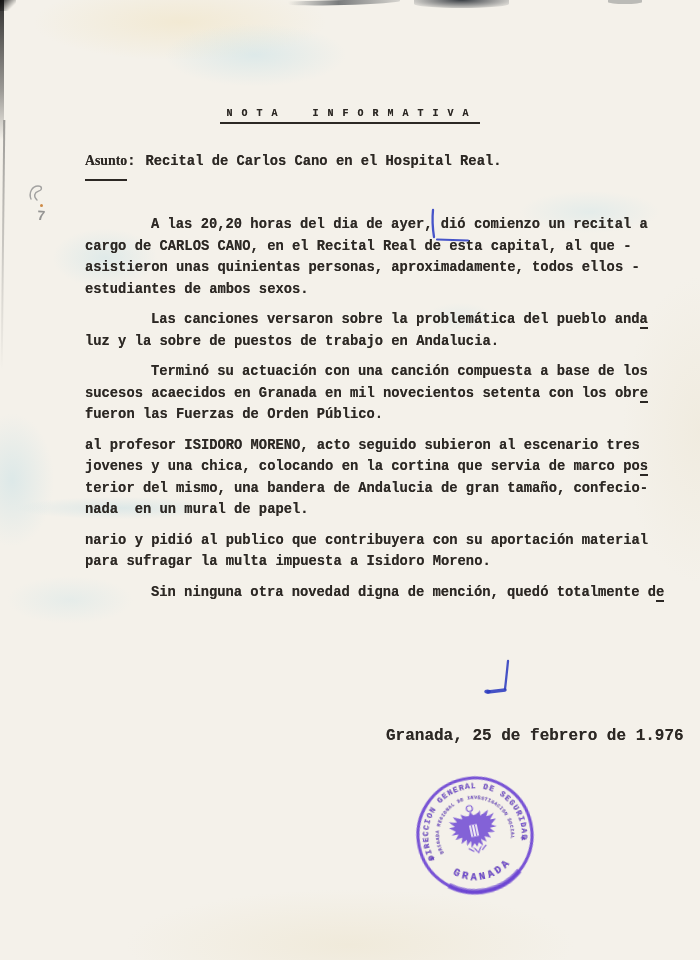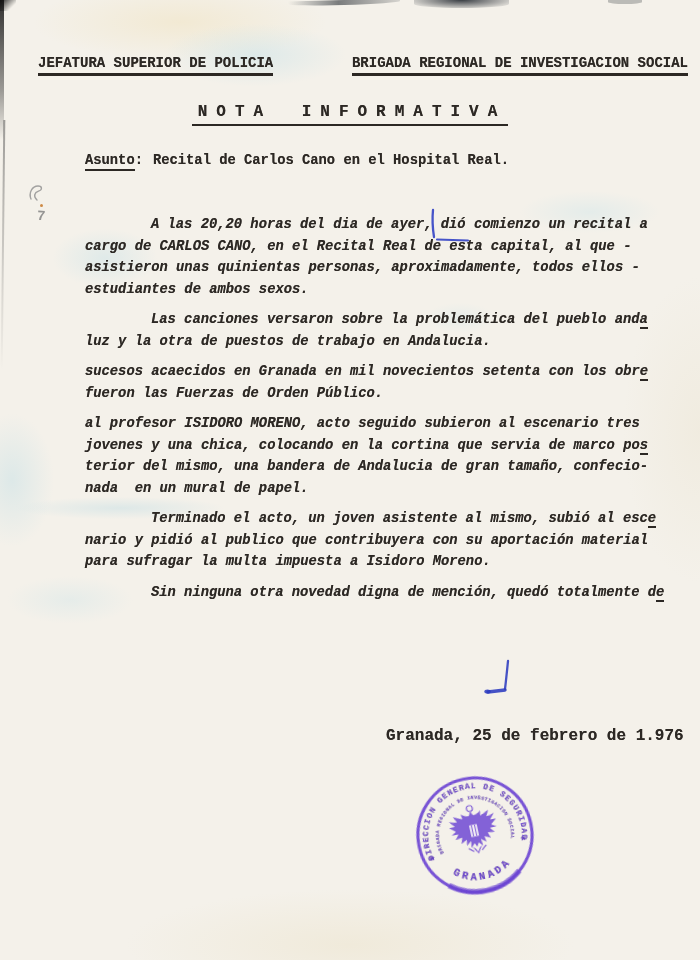--- a/index.html
+++ b/index.html
@@ -34,31 +34,31 @@
   .smudge-b{position:absolute;left:414px;top:0;width:95px;height:8px;border-radius:0 0 60% 60%;
     background:radial-gradient(ellipse at 50% 0%, rgba(24,30,38,.85), rgba(24,30,38,.15) 75%, transparent);}
   .smudge-c{position:absolute;left:608px;top:0;width:34px;height:4px;border-radius:0 0 50% 50%;
     background:rgba(40,46,52,.28);}
   
   .header{position:absolute;top:55px;left:38px;right:12px;display:flex;
     justify-content:space-between;font-size:14px;line-height:16px;}
   .header .hdr{border-bottom:3px solid #2c2824;padding-bottom:2px;white-space:pre;}
   
   .title-wrap{position:absolute;top:103px;left:0;width:100%;text-align:center;}
-  .title{display:inline-block;font-size:16px;letter-spacing:9px;word-spacing:11px;
+  .title{display:inline-block;font-size:10px;letter-spacing:9px;word-spacing:11px;
     border-bottom:2.5px solid #2c2824;padding:0 2px 3px 6px;}
   
   .subject{position:absolute;top:153px;left:85px;font-size:13.8px;white-space:pre;}
-  .subject .label{border-bottom:2.2px solid #2c2824;padding-bottom:1px;}
+  .subject .label{border-bottom:2.2px solid #2c2824;padding-bottom:11px;font-family:Liberation Serif, serif;}
   .subject .text{margin-left:10px;}
   
   .docbody{position:absolute;top:214px;left:85px;width:575px;
     font-size:13.8px;line-height:21.5px;}
   .para{margin:0 0 9px 0;}
-  .line{white-space:pre;font-style:italic;}
+  .line{white-space:pre;}
   .line.first{text-indent:66px;}
   .tail{border-bottom:2.2px solid #2c2824;}
   
   .dateline{position:absolute;top:727px;left:386px;font-size:16px;white-space:pre;}
   
   .stamp{position:absolute;left:403px;top:763px;width:144px;height:144px;
     transform:rotate(-12deg);opacity:.92;filter:blur(.3px);}
   .stamp text, .stamp textPath{font-family:"Liberation Mono","DejaVu Sans Mono",monospace;font-weight:700;}
   
   .annot{position:absolute;}
@@ -72,54 +72,50 @@
 
 <div class="page">
 
   <div class="corner-tl"></div>
   <div class="edge-left"></div>
   <div class="edge-left2"></div>
   <div class="smudge-a"></div>
   <div class="smudge-b"></div>
   <div class="smudge-c"></div>
 
-  <div class="header">
-    <span class="hdr">JEFATURA SUPERIOR DE POLICIA</span>
-    <span class="hdr">BRIGADA REGIONAL DE INVESTIGACION SOCIAL</span>
-  </div>
 
   <div class="title-wrap">
     <span class="title">NOTA INFORMATIVA</span>
   </div>
 
   <div class="subject"><span class="label">Asunto</span><span>:</span><span class="text">Recital de Carlos Cano en el Hospital Real.</span></div>
 
   <div class="docbody">
       <div class="para">
         <div class="line first">A las 20,20 horas del dia de ayer, dió comienzo un recital a</div>
         <div class="line">cargo de CARLOS CANO, en el Recital Real de esta capital, al que -</div>
         <div class="line">asistieron unas quinientas personas, aproximadamente, todos ellos -</div>
         <div class="line">estudiantes de ambos sexos.</div>
       </div>
       <div class="para">
         <div class="line first">Las canciones versaron sobre la problemática del pueblo and<span class="tail">a</span></div>
-        <div class="line">luz y la otra de puestos de trabajo en Andalucia.</div>
+        <div class="line">luz y la sobre de puestos de trabajo en Andalucia.</div>
       </div>
       <div class="para">
+        <div class="line first">Terminó su actuación con una canción compuesta a base de los</div>
         <div class="line">sucesos acaecidos en Granada en mil novecientos setenta con los obr<span class="tail">e</span></div>
         <div class="line">fueron las Fuerzas de Orden Público.</div>
       </div>
       <div class="para">
         <div class="line">al profesor ISIDORO MORENO, acto seguido subieron al escenario tres</div>
         <div class="line">jovenes y una chica, colocando en la cortina que servia de marco po<span class="tail">s</span></div>
         <div class="line">terior del mismo, una bandera de Andalucia de gran tamaño, confecio-</div>
         <div class="line">nada  en un mural de papel.</div>
       </div>
       <div class="para">
-        <div class="line first">Terminado el acto, un joven asistente al mismo, subió al esc<span class="tail">e</span></div>
         <div class="line">nario y pidió al publico que contribuyera con su aportación material</div>
         <div class="line">para sufragar la multa impuesta a Isidoro Moreno.</div>
       </div>
       <div class="para">
         <div class="line first">Sin ninguna otra novedad digna de mención, quedó totalmente d<span class="tail">e</span></div>
       </div>
     </div>
 
   <div class="dateline">Granada, 25 de febrero de 1.976</div>
 

